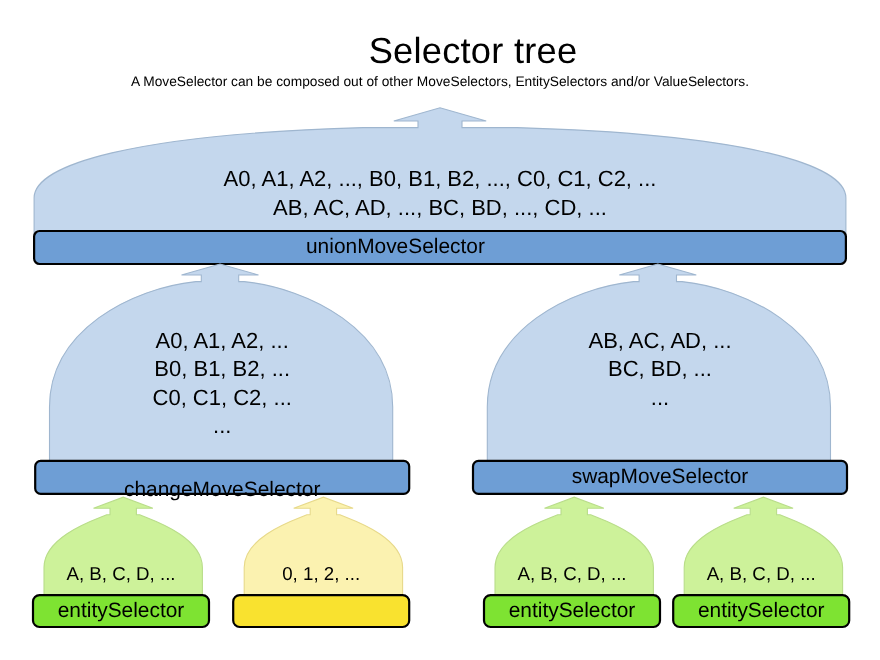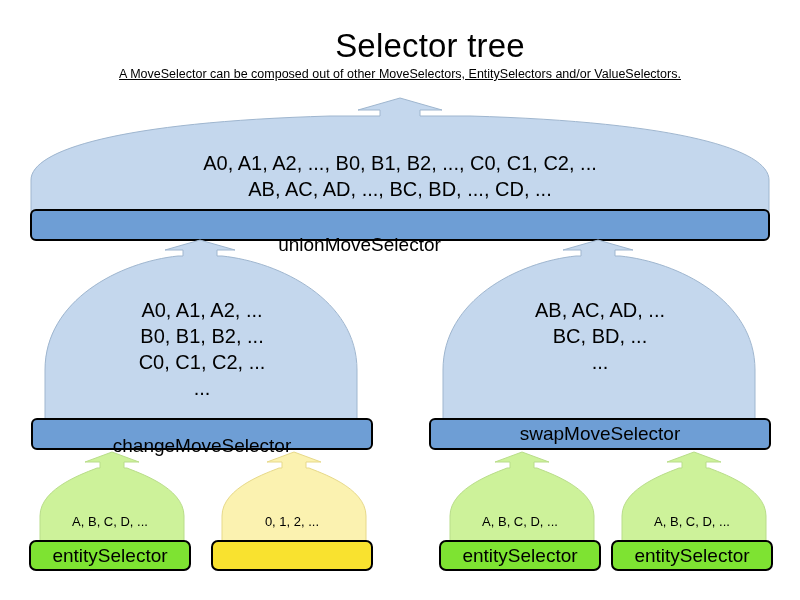--- a/index.html
+++ b/index.html
@@ -36,21 +36,20 @@
   }
   .subtitle {
     position: absolute;
     left: 0;
     top: 67px;
     width: 800px;
     text-align: center;
     font-size: 12.5px;
     line-height: 15px;
     white-space: nowrap;
-    text-decoration: underline;
   }
 
   
   #shapes {
     position: absolute;
     left: 0;
     top: 0;
     width: 800px;
     height: 600px;
   }
@@ -63,21 +62,21 @@
     font-size: 20px;
     white-space: nowrap;
     pointer-events: none;
   }
   .dome-text .tline { display: block; }
 
   .leaf-text {
     position: absolute;
     text-align: center;
     line-height: 22px;
-    font-size: 13px;
+    font-size: 17px;
     white-space: nowrap;
     pointer-events: none;
   }
 
   .bar-label {
     position: absolute;
     display: flex;
     align-items: center;
     justify-content: center;
     font-size: 19px;
@@ -207,21 +206,21 @@
          C 718,472 766,487 766,516
          L 766,543 Z"></path>
 
     <rect x="612" y="541" width="160" height="29" rx="6" ry="6" fill="#7ee332" stroke="#000000" stroke-width="2"></rect>
   </svg>
 
   <div class="dome-text" style="left:31px; top:150px; width:738px;">
     <span class="tline">A0, A1, A2, ..., B0, B1, B2, ..., C0, C1, C2, ...</span>
     <span class="tline">AB, AC, AD, ..., BC, BD, ..., CD, ...</span>
   </div>
-  <div class="bar-label" style="left:31px; top:210px; width:657px; height:30px;margin-top:20px;">unionMoveSelector</div>
+  <div class="bar-label" style="left:31px; top:210px; width:657px; height:30px;">unionMoveSelector</div>
 
   <div class="dome-text" style="left:32px; top:297px; width:340px;">
     <span class="tline">A0, A1, A2, ...</span>
     <span class="tline">B0, B1, B2, ...</span>
     <span class="tline">C0, C1, C2, ...</span>
     <span class="tline">...</span>
   </div>
   <div class="bar-label" style="left:32px; top:431px; width:340px; height:30px;">changeMoveSelector</div>
 
   <div class="dome-text" style="left:430px; top:297px; width:340px;">

